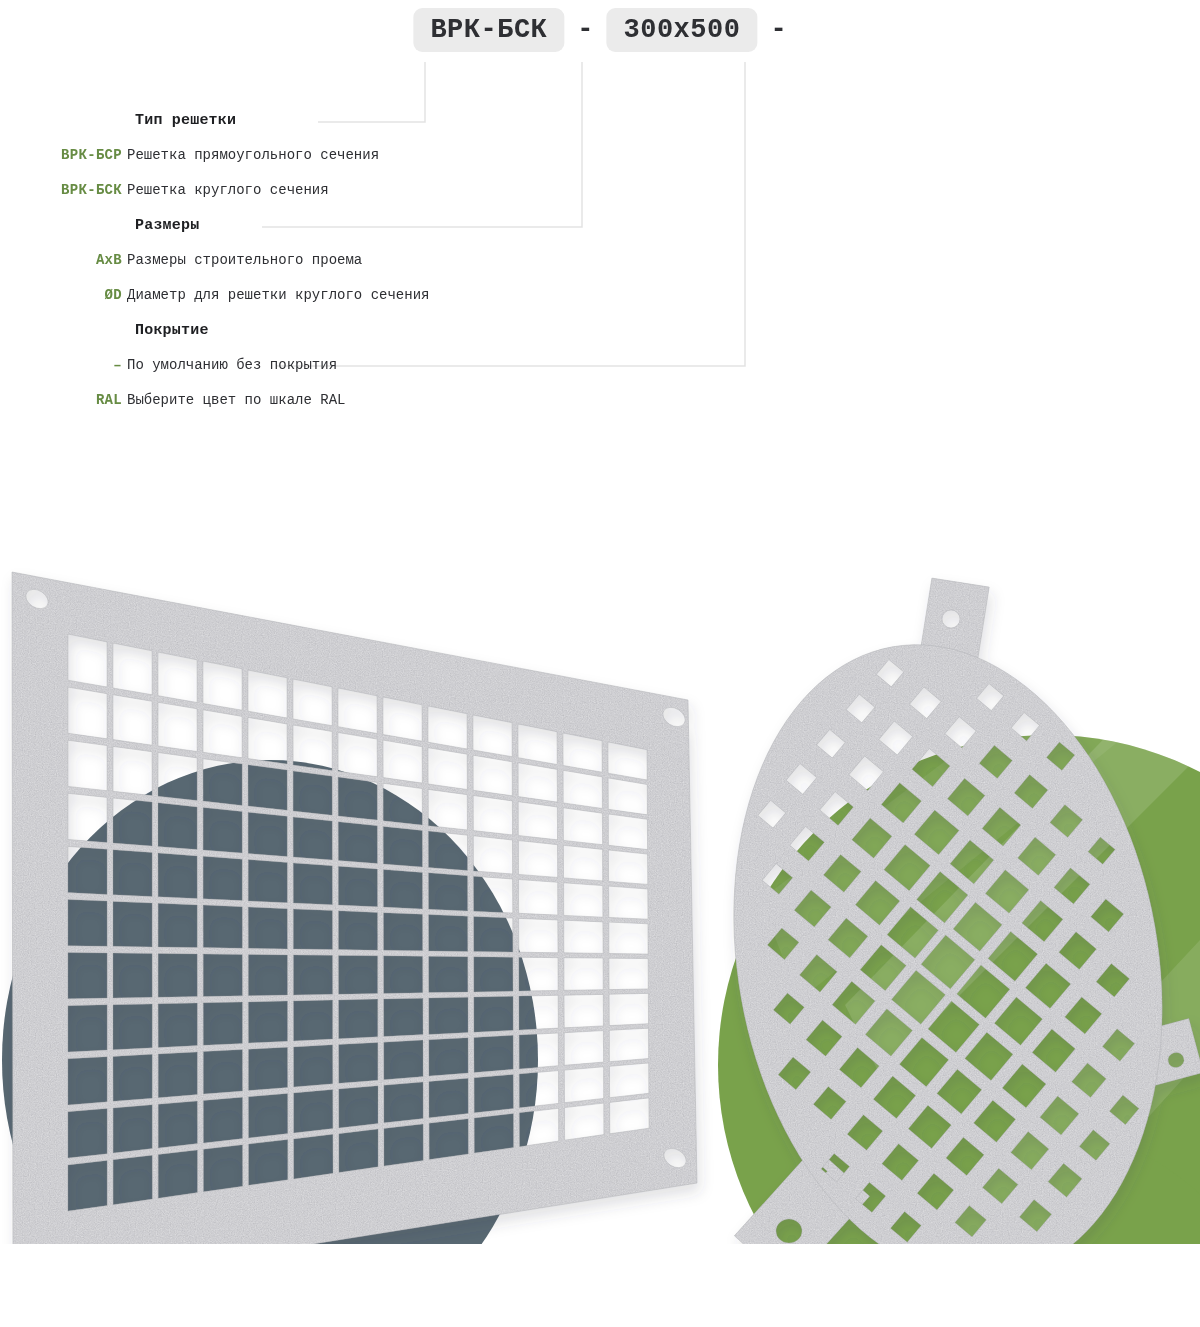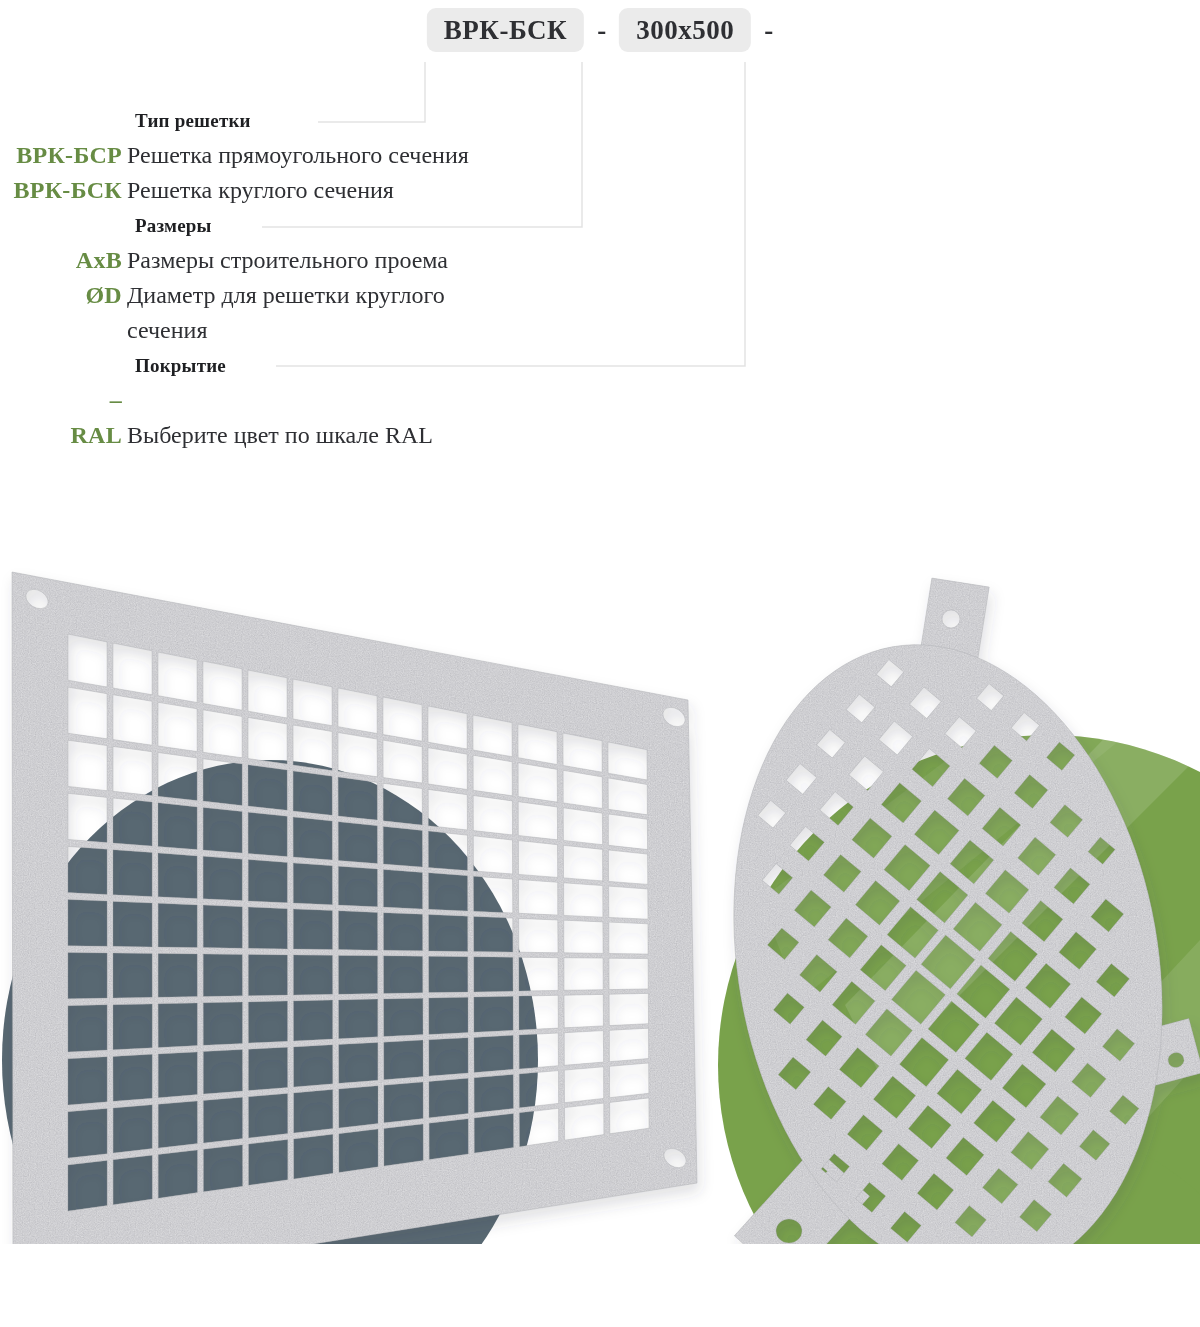--- a/index.html
+++ b/index.html
@@ -1,37 +1,37 @@
 <!DOCTYPE html>
 <html><head>
 <meta charset="utf-8">
 <style>
   html,body{margin:0;padding:0;background:#ffffff;}
   .canvas{
     position:relative;width:1200px;height:1244px;background:#fff;overflow:hidden;
-    font-family:Liberation Serif, serif;
+    font-family:Liberation Mono, monospace;
     --green:#678c44; --text:#2e2f33; --pill:#ebebeb; --line:#e3e3e3;
   }
   svg.art{position:absolute;left:0;top:0;z-index:0;}
   .pills{
     position:absolute;top:8px;left:50%;transform:translateX(-50%);
     display:flex;align-items:center;gap:13px;z-index:2;white-space:nowrap;
   }
   .pill{
     background:var(--pill);color:var(--text);
     padding:5px 17px;border-radius:9px;
     font-size:27px;font-weight:600;letter-spacing:.5px;line-height:34px;
   }
   .sep{font-size:27px;font-weight:600;color:var(--text);}
   .legend{position:absolute;top:103px;left:0;width:640px;z-index:2;}
   .lheader{
-    padding-left:135px;font-size:19px;font-weight:800;color:#1e1f22;
+    padding-left:135px;font-size:15px;font-weight:800;color:#1e1f22;
     line-height:35px;letter-spacing:.2px;
   }
-  .lrow{display:flex;align-items:flex-start;line-height:35px;font-size:24px;}
+  .lrow{display:flex;align-items:flex-start;line-height:35px;font-size:14px;}
   .lcode{width:122px;flex:0 0 122px;text-align:right;font-weight:700;color:var(--green);letter-spacing:.3px;}
   .ldesc{margin-left:5px;max-width:400px;font-weight:500;color:var(--text);}
 </style>
 </head>
 <body>
 
 <div class="canvas" style="--green: #678c44; --text: #2e2f33; --pill: #ebebeb; --line: #e3e3e3;">
 
   <svg class="art" width="1200" height="1327" viewBox="0 0 1200 1327">
     <defs>
@@ -110,19 +110,20 @@
       <div class="lcode">AxB</div>
       <div class="ldesc">Размеры строительного проема</div>
     </div>
     <div class="lrow">
       <div class="lcode">ØD</div>
       <div class="ldesc">Диаметр для решетки круглого сечения</div>
     </div>
     <div class="lheader">Покрытие</div>
     <div class="lrow">
       <div class="lcode">–</div>
+      <div class="ldesc">По умолчанию без покрытия</div>
     </div>
     <div class="lrow">
       <div class="lcode">RAL</div>
       <div class="ldesc">Выберите цвет по шкале RAL</div>
     </div>
   </div>
 </div>
 
 </body></html>

